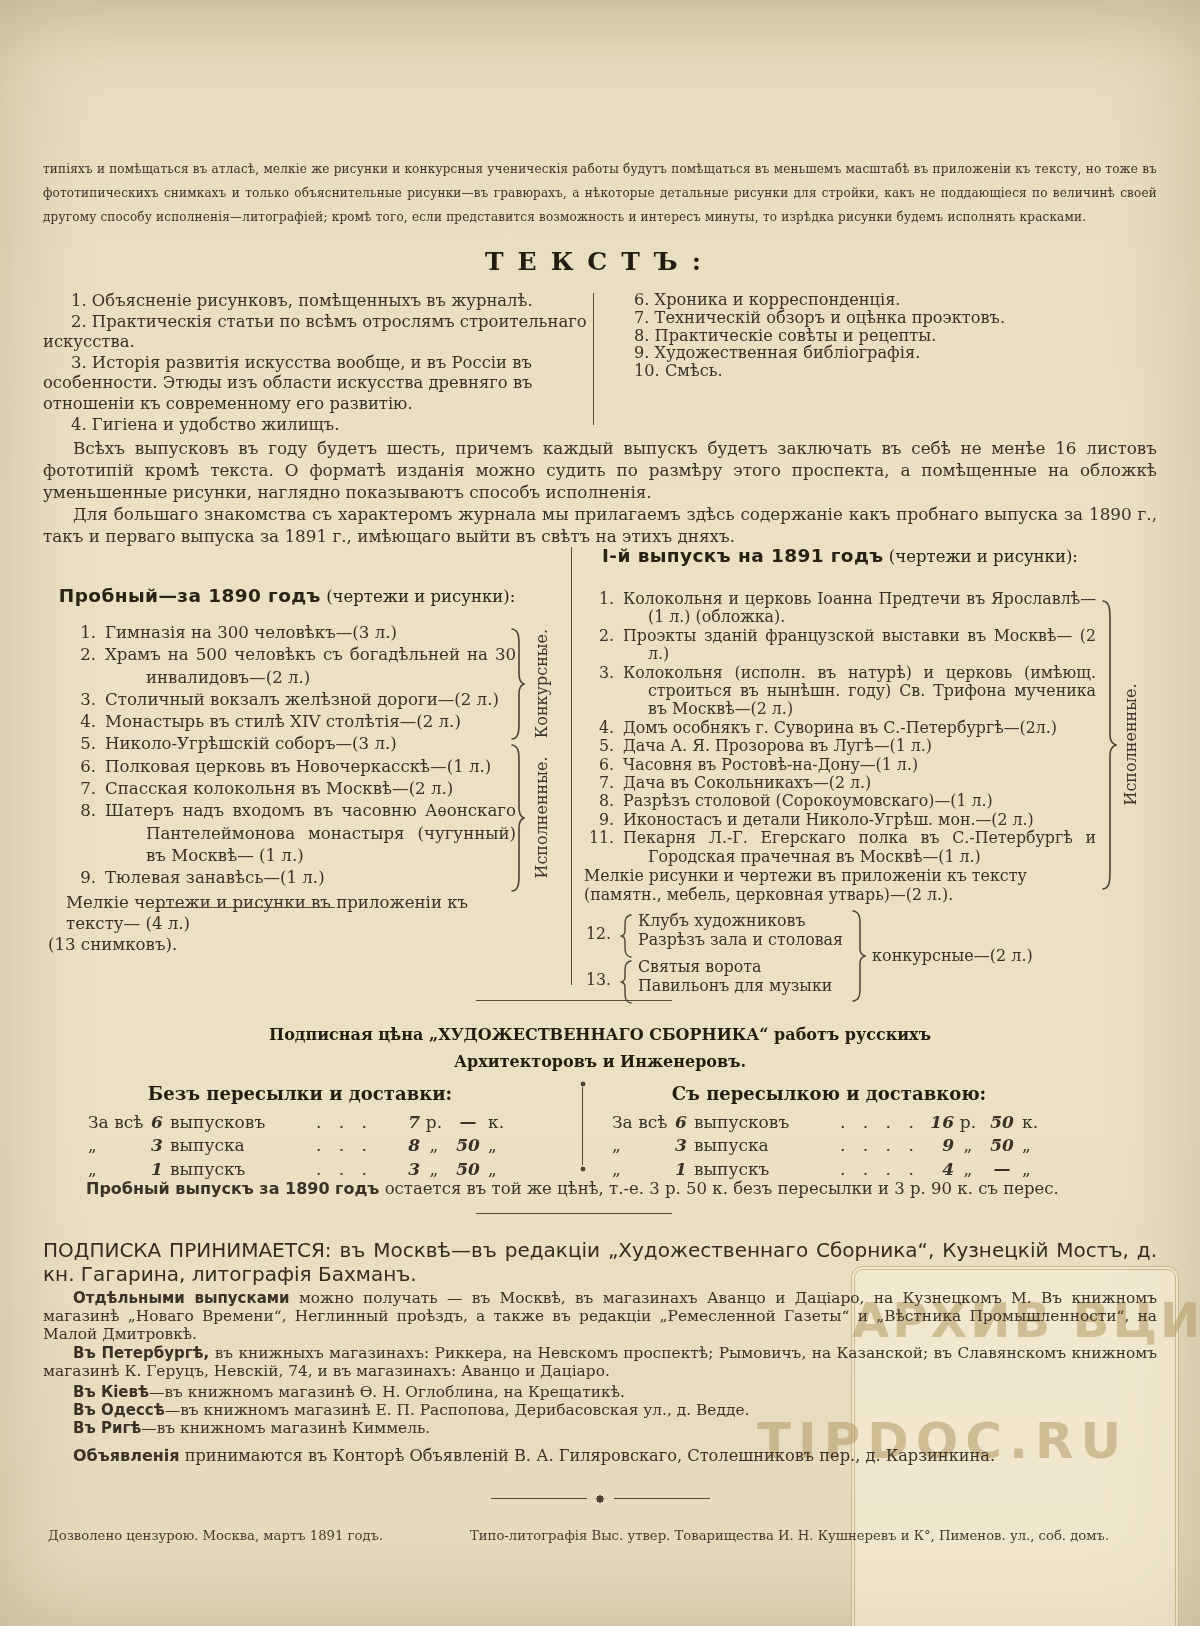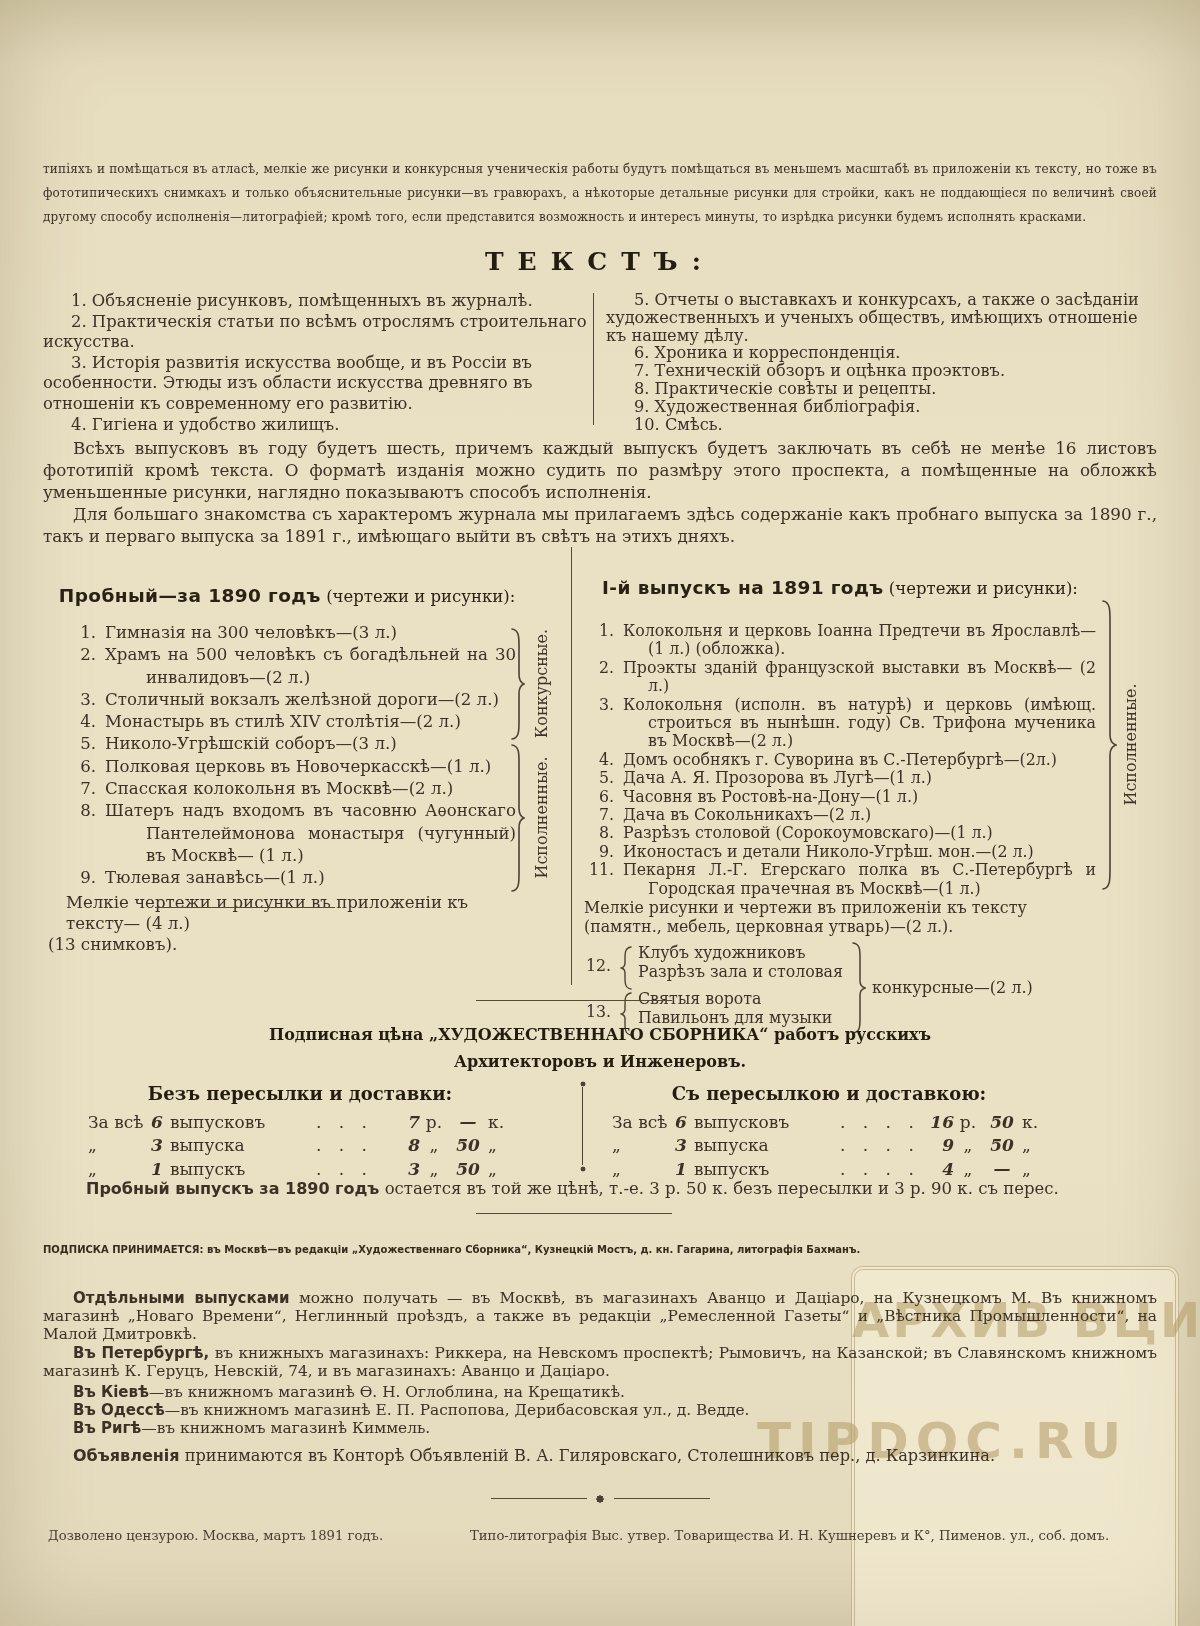--- a/index.html
+++ b/index.html
@@ -20,21 +20,21 @@
   .tcol-l{left:43px;top:291px;width:548px;}
   .tcol-l p{font-size:16.4px;line-height:20.6px;text-indent:28px;}
   .tcol-r{left:606px;top:291px;width:552px;}
   .tcol-r p{font-size:16.2px;line-height:17.8px;text-indent:28px;}
   .vrule{width:1px;background:#55493a;}
   
   .midp{left:43px;top:437px;width:1114px;}
   .midp p{font-size:16.8px;line-height:22px;text-indent:30px;}
   
   .col1890{left:58px;top:585px;width:458px;}
-  .col1891{left:584px;top:545px;width:512px;margin-top:32px;}
+  .col1891{left:584px;top:545px;width:512px;}
   .list-title{text-align:center;font-size:16.5px;color:#2a2115;}
   .list-title b{font-family:"DejaVu Sans","Liberation Sans",sans-serif;font-size:18.5px;letter-spacing:.4px;}
   .col1890 .items{margin-top:16px;}
   .col1891 .items{margin-top:24px;}
   .li90{font-size:16.6px;line-height:22.3px;padding-left:88px;text-indent:-88px;text-align:justify;}
   .li90 .num{display:inline-block;width:38px;text-align:right;margin-right:9px;text-indent:0;}
   .li91{font-size:15.8px;line-height:18.4px;padding-left:64px;text-indent:-64px;text-align:justify;}
   .li91 .num{display:inline-block;width:30px;text-align:right;margin-right:9px;text-indent:0;}
   .note90a{font-size:16.6px;line-height:21px;margin-top:2px;margin-left:8px;}
   .note90b{font-size:16.6px;line-height:21px;margin-left:-10px;}
@@ -56,21 +56,21 @@
   .p-unit{width:142px;}
   .p-dots{flex:1;overflow:hidden;white-space:nowrap;letter-spacing:6px;padding:0 4px;}
   .p-rub{width:40px;text-align:right;font-style:italic;font-weight:bold;}
   .p-rs{width:28px;text-align:center;}
   .p-kop{width:40px;text-align:center;font-style:italic;font-weight:bold;}
   .p-ks{width:24px;}
   .trial{left:86px;top:1178px;width:1062px;font-size:16.5px;line-height:22px;}
   .trial b{font-family:"DejaVu Sans","Liberation Sans",sans-serif;font-size:16px;}
   
   .sub{width:1114px;left:43px;}
-  .sub-head{font-family:"DejaVu Sans","Liberation Sans",sans-serif;font-weight:bold;font-size:10px;line-height:24px;text-align:justify;color:#352b1e;}
+  .sub-head{font-family:"DejaVu Sans","Liberation Sans",sans-serif;font-weight:normal;font-size:20px;line-height:24px;text-align:justify;color:#352b1e;}
   .sub-p{font-size:15.4px;line-height:17.8px;text-indent:30px;text-align:justify;}
   .sub-p b{font-family:"DejaVu Sans","Liberation Sans",sans-serif;font-size:15px;}
   .ads-p{font-size:16.2px;line-height:20px;text-indent:30px;}
   .ads-p b{font-family:"DejaVu Sans","Liberation Sans",sans-serif;font-size:16px;}
   
   .footer{font-size:13.2px;color:#473c2e;}
   
   .orn{position:relative;display:inline-block;width:11px;height:11px;}
   .orn::before,.orn::after{content:"";position:absolute;inset:2.5px;background:#4d4234;}
   .orn::before{transform:rotate(45deg);}
@@ -108,21 +108,20 @@
 
       <p class="ti"><span>2.</span>&nbsp;<span>Практическія статьи по всѣмъ отрослямъ строительнаго искусства.</span></p>
 
       <p class="ti"><span>3.</span>&nbsp;<span>Исторія развитія искусства вообще, и въ Россіи въ особенности. Этюды изъ области искусства древняго въ отношеніи къ современному его развитію.</span></p>
 
       <p class="ti"><span>4.</span>&nbsp;<span>Гигіена и удобство жилищъ.</span></p>
     </div>
   <div class="abs vrule z2" style="left:593px;top:293px;height:132px;"></div>
   <div class="abs tcol-r z2">
 
-      <p class="ti"><span>5.</span>&nbsp;<span>Отчеты о выставкахъ и конкурсахъ, а также о засѣданіи художественныхъ и ученыхъ обществъ, имѣющихъ отношеніе къ нашему дѣлу.</span></p>
 
       <p class="ti"><span>6.</span>&nbsp;<span>Хроника и корреспонденція.</span></p>
 
       <p class="ti"><span>7.</span>&nbsp;<span>Техническій обзоръ и оцѣнка проэктовъ.</span></p>
 
       <p class="ti"><span>8.</span>&nbsp;<span>Практическіе совѣты и рецепты.</span></p>
 
       <p class="ti"><span>9.</span>&nbsp;<span>Художественная библіографія.</span></p>
 
       <p class="ti"><span>10.</span>&nbsp;<span>Смѣсь.</span></p>

